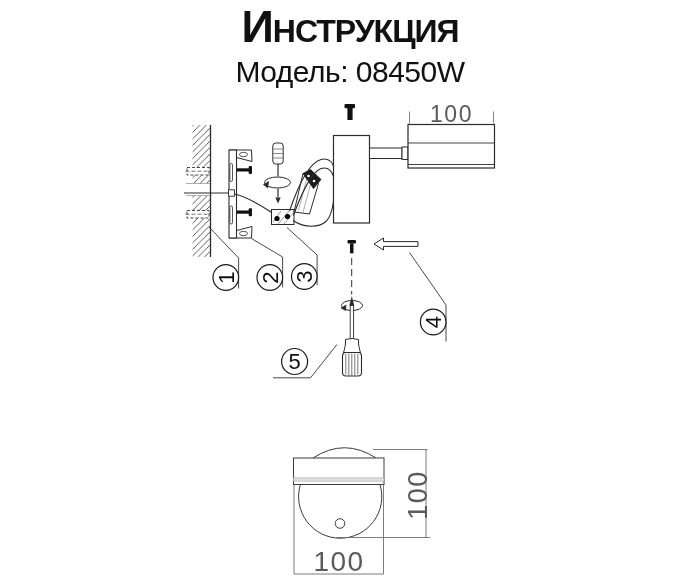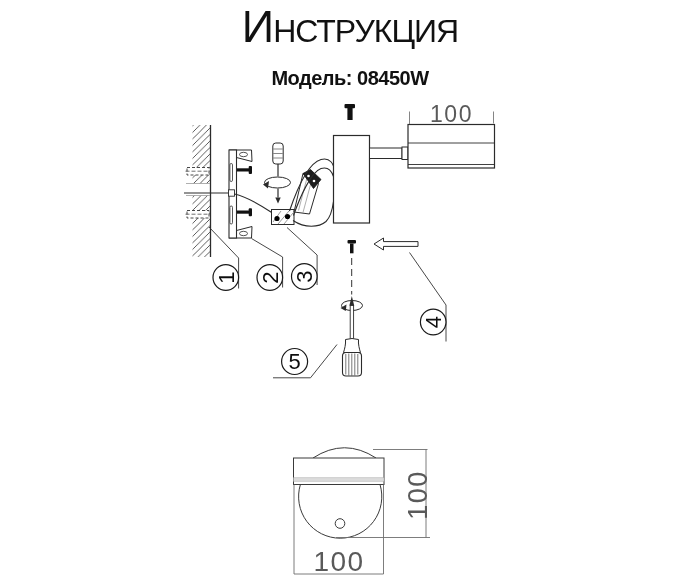--- a/index.html
+++ b/index.html
@@ -5,26 +5,26 @@
   html,body{margin:0;padding:0;background:#fff;}
   .page{
     position:relative;width:700px;height:583px;background:#ffffff;
     font-family:"Liberation Sans",sans-serif;overflow:hidden;
   }
   .hdr{
     position:absolute;top:0;left:0;width:700px;text-align:center;
     color:#1a1a1a;
   }
   .hdr h1{
-    margin:4px 0 0 0;font-weight:400;line-height:1.0;letter-spacing:-1px;
+    margin:4px 0 0 0;font-weight:700;line-height:1.0;letter-spacing:-1px;
     font-size:32px;color:#111;
   }
   .hdr h1 .cap{font-size:45px;vertical-align:baseline;}
   .hdr .model{
-    margin-top:18px;font-size:20px;font-weight:700;color:#111;letter-spacing:-0.5px;
+    margin-top:6px;font-size:30px;font-weight:400;color:#111;letter-spacing:-0.5px;
   }
   svg text{font-family:"Liberation Sans",sans-serif;}
   .dimtxt{fill:#5a5a5a;letter-spacing:1.5px;}
   .callout-num{fill:#0e0e0e;}
 </style>
 </head>
 <body>
 
 <div class="page">
 

